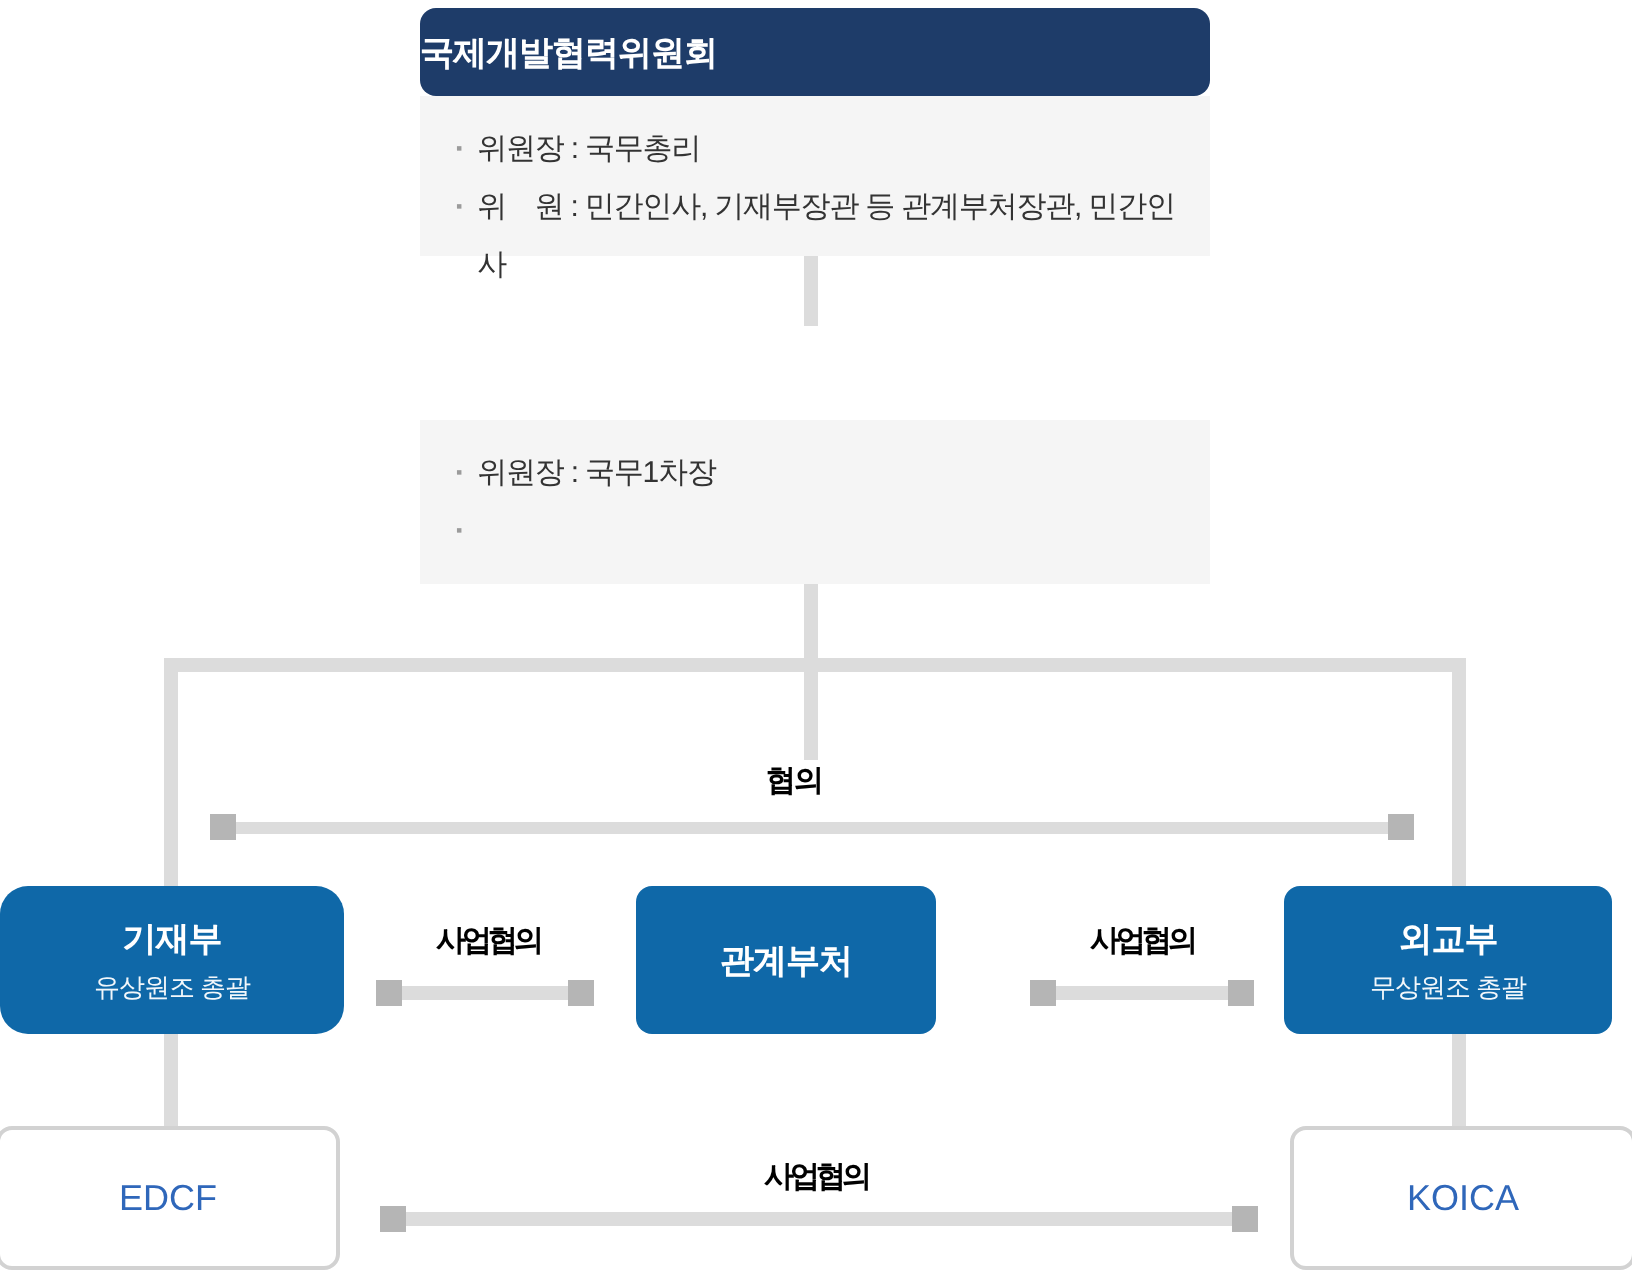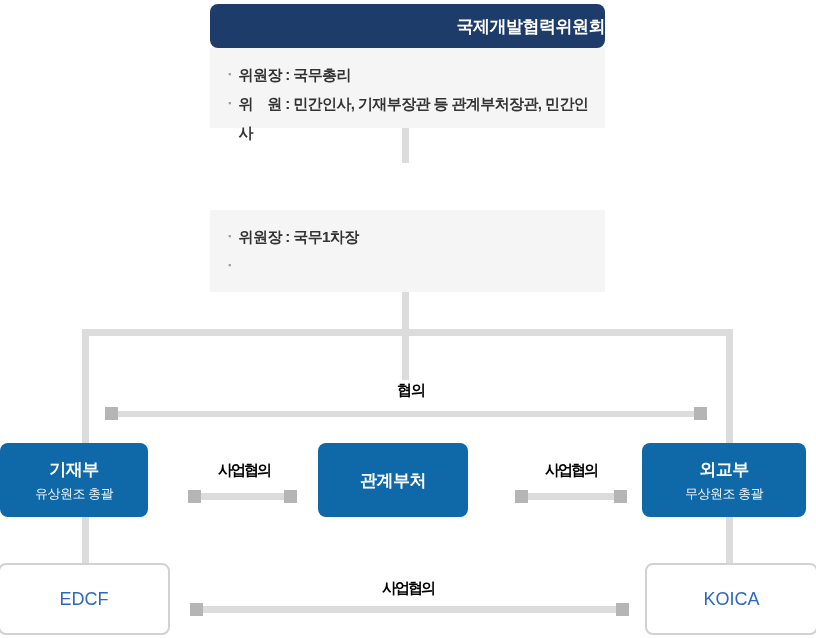--- a/index.html
+++ b/index.html
@@ -6,38 +6,38 @@
   #stage{
     position:relative;width:816px;height:638px;overflow:hidden;
     background:#ffffff;
     font-family:"Liberation Sans", sans-serif;
     -webkit-font-smoothing:antialiased;
   }
   .abs{position:absolute;}
   
   .hdr-box{
     border-radius:8px;color:#ffffff;font-weight:bold;font-size:17px;
-    display:flex;align-items:center;justify-content:flex-end;text-align:center;
+    display:flex;align-items:center;justify-content:flex-start;text-align:center;
     letter-spacing:-0.5px;z-index:2;
   }
   .committee-bg{background:#1e3c69;}
   .working-bg{background:#a2342f;}
   
   .panel{
     background:#f5f5f5;z-index:1;
     padding:12px 10px 0 18px;box-sizing:border-box;
   }
   .bullet-line{
     display:flex;align-items:flex-start;
     font-size:15px;line-height:29px;color:#333333;letter-spacing:-0.6px;
   }
   .bullet{
     color:#9b9b9b;font-size:9px;line-height:29px;margin-right:8px;flex:none;
   }
-  .bullet-text{white-space:pre-wrap;font-weight:bold;}
+  .bullet-text{white-space:pre-wrap;}
   
   .conn{background:#dcdcdc;z-index:0;}
   .endpoint{background:#b5b5b5;width:13px;height:13px;z-index:1;}
   .conn-label{
     color:#000000;font-weight:bold;font-size:15px;letter-spacing:-2px;
     text-align:center;z-index:2;
   }
   
   .ministry{
     background:#0f68a8;border-radius:8px;color:#ffffff;
@@ -85,26 +85,26 @@
     </div>
   </div>
 
   <div class="abs conn" style="left:402px;top:292px;width:7px;height:37px;"></div>
 
   <div class="abs conn" style="left:82px;top:329px;width:651px;height:7px;"></div>
   <div class="abs conn" style="left:82px;top:329px;width:7px;height:114px;"></div>
   <div class="abs conn" style="left:726px;top:329px;width:7px;height:114px;"></div>
   <div class="abs conn" style="left:402px;top:336px;width:7px;height:44px;"></div>
 
-  <div class="abs conn-label" style="left:336px;top:381px;width:150px;letter-spacing:-1px;">협의</div>
+  <div class="abs conn-label" style="left:322px;top:381px;width:150px;letter-spacing:-1px;">협의</div>
   <div class="abs conn" style="left:111px;top:411px;width:590px;height:6px;"></div>
   <div class="abs endpoint" style="left:105px;top:407px;"></div>
   <div class="abs endpoint" style="left:694px;top:407px;"></div>
 
-  <div class="abs ministry" style="left:0px;width:148px;">
+  <div class="abs ministry" style="left:0px;width:172px;border-radius:14px;">
     <div class="m-title">기재부</div>
     <div class="m-sub">유상원조 총괄</div>
   </div>
   <div class="abs ministry" style="left:318px;width:150px;">
     <div class="m-title">관계부처</div>
   </div>
   <div class="abs ministry" style="left:642px;width:164px;">
     <div class="m-title">외교부</div>
     <div class="m-sub">무상원조 총괄</div>
   </div>

